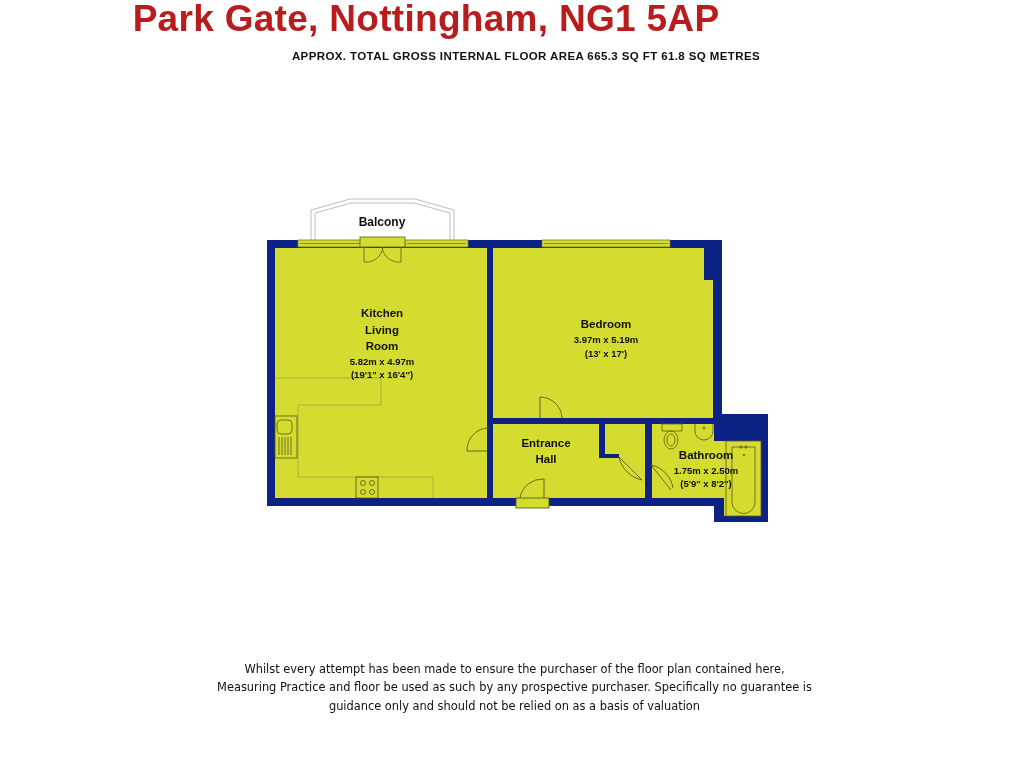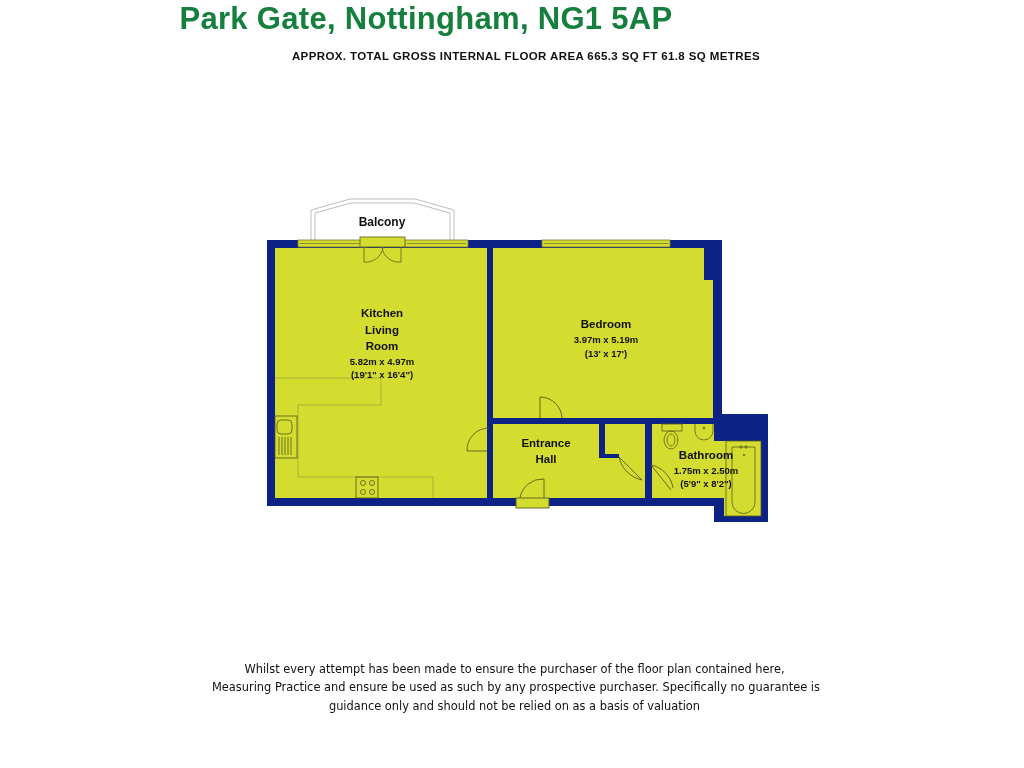--- a/index.html
+++ b/index.html
@@ -1,17 +1,17 @@
 <!DOCTYPE html>
 <html><head>
 <meta charset="utf-8">
 <style>
   html, body { margin:0; padding:0; background:#ffffff; }
   body { width:1024px; height:768px; position:relative; overflow:hidden; font-family:"Liberation Sans", sans-serif; }
-  .title { position:absolute; top:0; left:0; width:852px; text-align:center; font-family:"Liberation Sans", sans-serif; font-weight:bold; font-size:31px; color:#15803d; top:0px; line-height:38px; letter-spacing:0.3px; }
+  .title { position:absolute; top:0; left:0; width:852px; text-align:center; font-family:"Liberation Sans", sans-serif; font-weight:bold; font-size:37px; color:#b91c1c; top:0px; line-height:38px; letter-spacing:0.3px; }
   .subtitle { position:absolute; top:50px; left:0; width:1052px; text-align:center; font-weight:bold; font-size:11.5px; color:#111; letter-spacing:0.4px; }
   .plan { position:absolute; left:0; top:0; }
   .disclaimer { position:absolute; left:212px; top:660px; width:605px; text-align:center; font-family:"DejaVu Sans", sans-serif; font-size:11.4px; line-height:18.3px; color:#111; }
   .disclaimer div { white-space:nowrap; }
   .lbl { font-family:"Liberation Sans", sans-serif; font-weight:bold; fill:#111; text-anchor:middle; }
 </style>
 </head>
 <body>
 
 <div class="title">Park Gate, Nottingham, NG1 5AP</div>
@@ -149,15 +149,15 @@
 
   <g>
     <text class="lbl" x="706" y="459" font-size="11.5">Bathroom</text>
     <text class="lbl" x="706" y="474" font-size="9.5">1.75m x 2.50m</text>
     <text class="lbl" x="706" y="487" font-size="9.5">(5'9" x 8'2")</text>
   </g>
 </svg>
 
 <div class="disclaimer">
   <div>Whilst every attempt has been made to ensure the purchaser of the floor plan contained here,</div>
-  <div>Measuring Practice and ensure be used as such by any prospective purchaser. Specifically no guarantee is</div>
+  <div>Measuring Practice and floor be used as such by any prospective purchaser. Specifically no guarantee is</div>
   <div>guidance only and should not be relied on as a basis of valuation</div>
 </div>
 
 </body></html>

